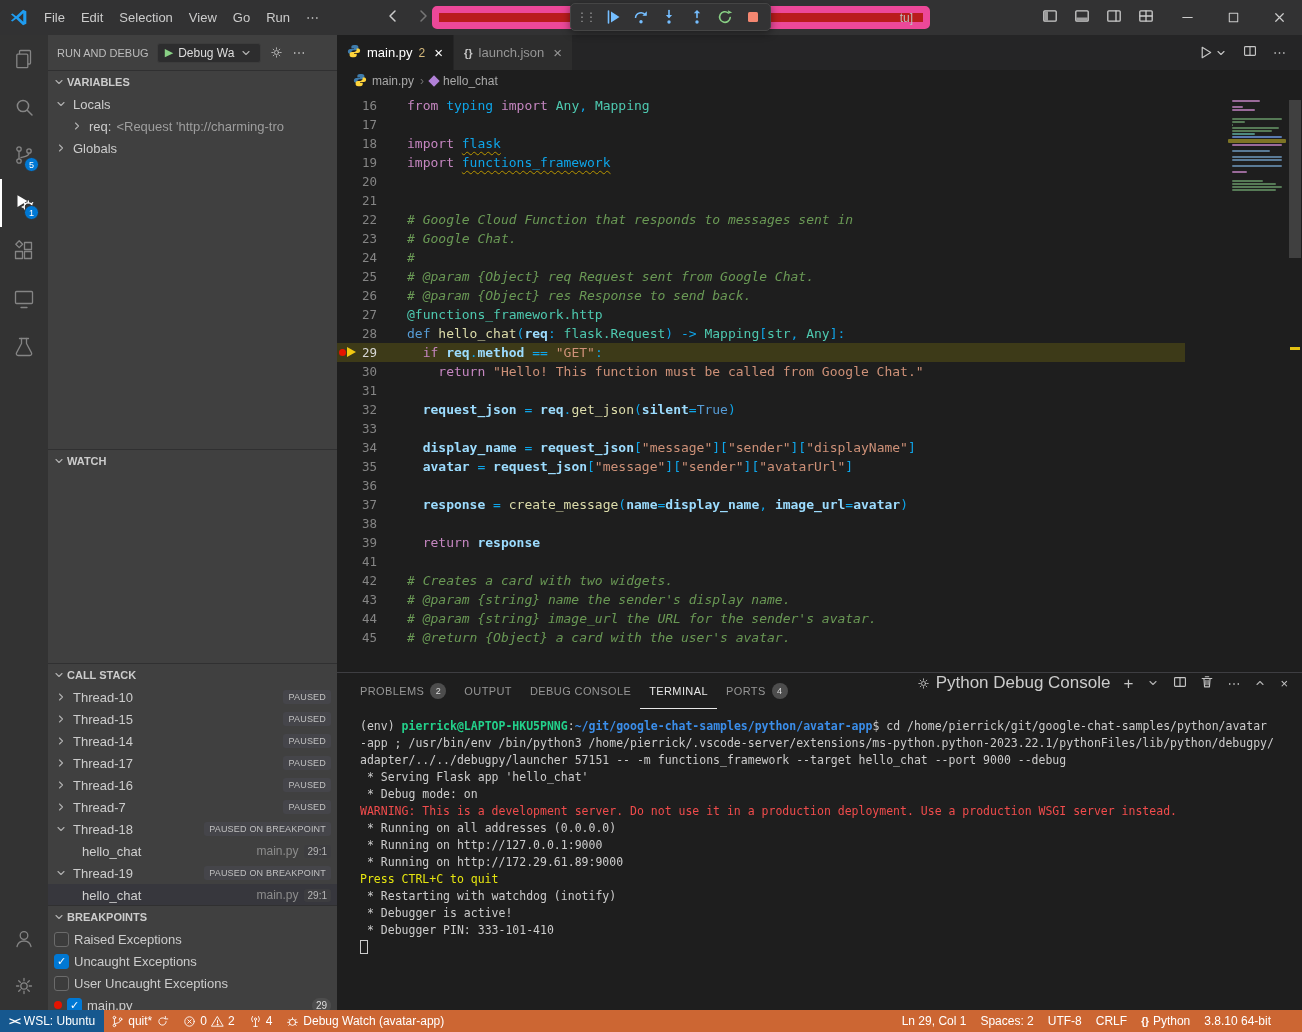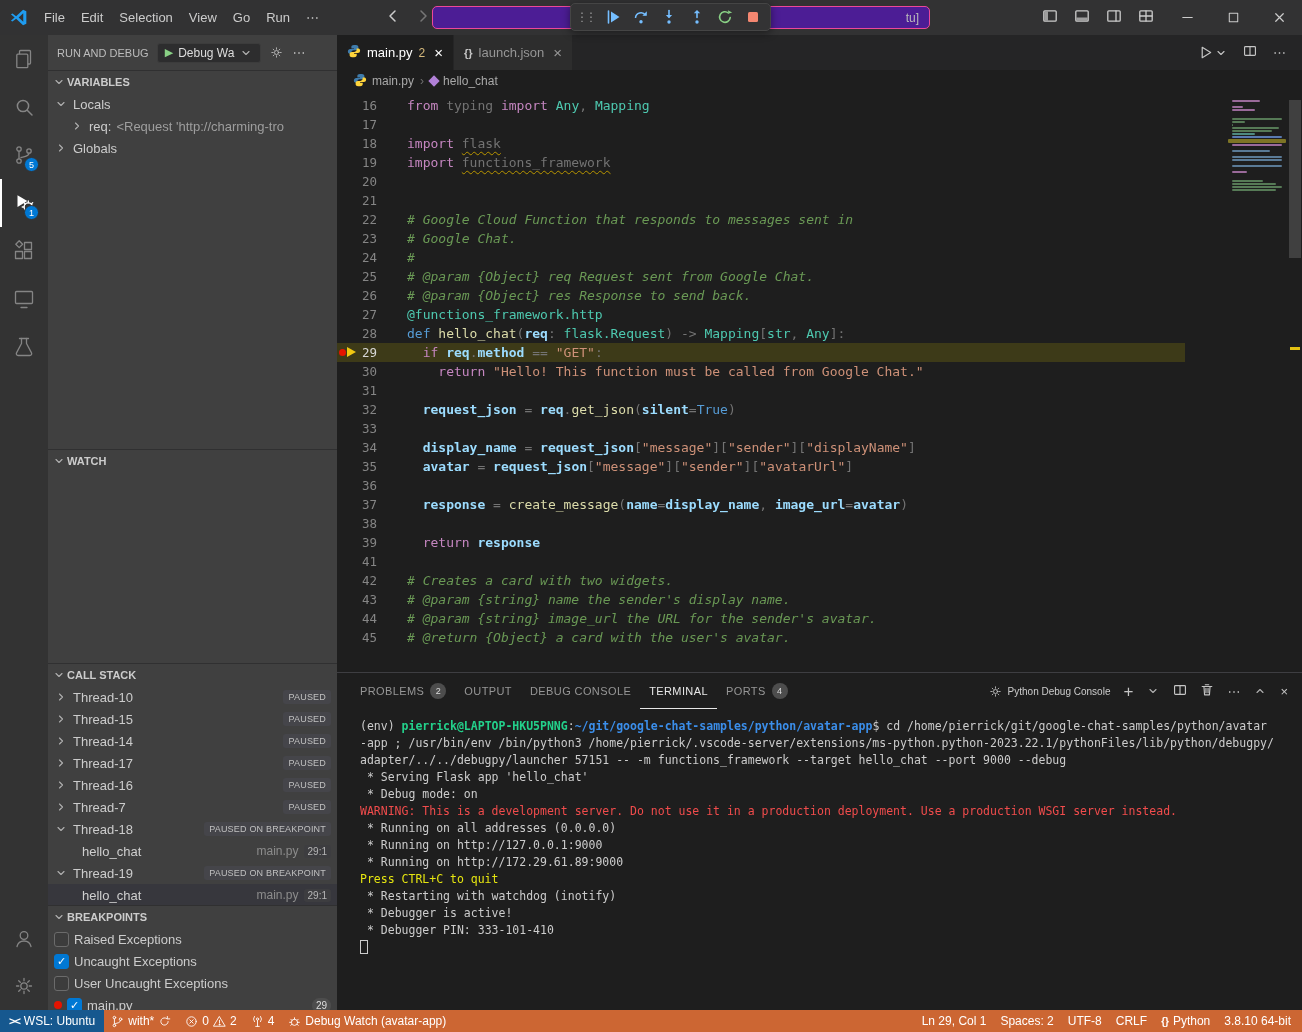--- a/index.html
+++ b/index.html
@@ -6,21 +6,21 @@
   *{box-sizing:border-box;}
   .window{width:1302px;height:1032px;display:flex;flex-direction:column;font-family:"Liberation Sans",sans-serif;font-size:13px;color:#cccccc;position:relative;overflow:hidden;background:#1e1e1e;}
 
   
   .titlebar{flex:0 0 35px;height:35px;background:#323233;display:flex;align-items:center;position:relative;user-select:none;}
   .logo{width:36px;display:flex;justify-content:center;align-items:center;}
   .menus{display:flex;}
   .menu-item{padding:4px 8px;border-radius:4px;color:#cccccc;font-size:13px;}
   .nav-arrows{display:flex;gap:14px;margin-left:58px;align-items:center;}
   .nav-fwd{color:#767676;}
-  .command-center{position:absolute;left:432px;top:6px;width:498px;height:23px;background:#4c1d95;border:1px solid #ec4899;border-radius:5px;display:flex;align-items:center;justify-content:flex-end;padding:0 10px;font-size:12px;color:#bbbbbb;text-align:center;}
+  .command-center{position:absolute;left:432px;top:6px;width:498px;height:23px;background:#b91c1c;border:7px solid #ec4899;border-radius:5px;display:flex;align-items:center;justify-content:flex-end;padding:0 10px;font-size:12px;color:#bbbbbb;text-align:center;}
   .debug-toolbar{position:absolute;left:570px;top:3px;height:28px;background:#333334;border:1px solid #454545;border-radius:5px;display:flex;align-items:center;padding:0 5px;gap:3px;box-shadow:0 2px 8px rgba(0,0,0,.45);}
   .dt-handle{color:#9a9a9a;font-size:12px;letter-spacing:-3px;margin-right:3px;cursor:grab;}
   .dt-btn{width:25px;height:23px;display:flex;align-items:center;justify-content:center;border-radius:4px;}
   .layout-controls{position:absolute;right:148px;top:0;height:35px;display:flex;align-items:center;gap:16px;color:#cccccc;}
   .window-controls{position:absolute;right:0;top:0;height:35px;display:flex;}
   .wc{width:46px;height:35px;display:flex;align-items:center;justify-content:center;color:#cccccc;}
 
   
   .main{flex:1;display:flex;min-height:0;}
 
@@ -77,50 +77,50 @@
   .code-area{flex:1;position:relative;overflow:hidden;}
   .code{position:absolute;left:0;top:0;right:117px;bottom:0;font-family:"DejaVu Sans Mono",monospace;font-size:13px;padding-top:4px;}
   .code-line{height:19px;display:flex;white-space:pre;position:relative;}
   .code-line.current{background:rgba(206,188,0,0.18);}
   .gutter{flex:0 0 56px;width:56px;text-align:right;color:#858585;padding-right:16px;font-size:12.5px;line-height:19px;position:relative;}
   .code-line.current .gutter{color:#d7d7d7;}
   .bp-dot2{position:absolute;left:2px;top:6px;width:7px;height:7px;border-radius:50%;background:#e51400;}
   .dbg-arrow{position:absolute;left:10px;top:4px;width:0;height:0;border-left:9px solid #f2c812;border-top:5.5px solid transparent;border-bottom:5.5px solid transparent;}
   .code-text{line-height:19px;margin-left:14px;}
   .tk-kw{color:#c586c0;}.tk-kw2{color:#569cd6;}.tk-fn{color:#dcdcaa;}.tk-str{color:#ce9178;}
-  .tk-com{color:#6a9955;font-style:italic;}.tk-var{color:#9cdcfe;font-weight:bold;}.tk-type{color:#4ec9b0;}.tk-pl{color:#737373;}
+  .tk-com{color:#6a9955;font-style:italic;}.tk-var{color:#9cdcfe;font-weight:bold;}.tk-type{color:#4ec9b0;}.tk-pl{color:#0ea5e9;}
   .tk-sq{text-decoration:underline;text-decoration-style:wavy;text-decoration-color:#b89500;text-decoration-thickness:1px;text-underline-offset:3px;}
   .minimap{position:absolute;top:0;right:16px;width:58px;padding-top:8px;}
   .mm-line{height:2px;margin:0 6px 1px 4px;border-radius:1px;}
   .mm-line.cur{height:4px;margin-left:0;margin-right:0;}
   .scrollbar-v{position:absolute;right:1px;top:8px;width:12px;height:158px;background:rgba(121,121,121,.38);}
   .ov-mark{position:absolute;right:2px;top:255px;width:10px;height:3px;background:#e2c012;}
 
   
   .panel{flex:0 0 338px;border-top:1px solid #3e3e42;display:flex;flex-direction:column;background:#1e1e1e;min-height:0;}
-  .panel-tabbar{flex:0 0 36px;display:flex;align-items:center;padding:0 14px;}
+  .panel-tabbar{flex:0 0 36px;display:flex;align-items:flex-start;padding:0 14px;}
   .ptab{padding:0 9px;height:36px;display:flex;align-items:center;gap:6px;font-size:11px;letter-spacing:.4px;color:#969696;border-bottom:1px solid transparent;}
   .ptab.active{color:#e7e7e7;border-bottom-color:#e7e7e7;}
   .ptab-badge{background:#4d4d4d;color:#dddddd;font-size:9px;min-width:16px;height:16px;border-radius:9px;display:flex;align-items:center;justify-content:center;padding:0 4px;}
   .panel-actions{margin-left:auto;display:flex;align-items:center;gap:13px;color:#c5c5c5;}
-  .pa-select{display:flex;align-items:center;gap:5px;font-size:10px;color:#cccccc;}
+  .pa-select{display:flex;align-items:center;gap:5px;font-size:17px;color:#cccccc;}
   .pa-plus{font-size:17px;line-height:1;}
   .terminal{flex:1;font-family:"DejaVu Sans Mono",monospace;font-size:11.5px;line-height:17px;padding:9px 8px 0 23px;color:#cccccc;overflow:hidden;}
   .t-line{min-height:17px;white-space:pre-wrap;word-break:break-all;}
   .t-pl{color:#cccccc;}
   .t-green{color:#23d18b;font-weight:bold;}
   .t-blue{color:#3b8eea;font-weight:bold;}
   .t-red{color:#f14c4c;}
   .t-yellow{color:#e5e510;}
   .cursor{display:inline-block;width:8px;height:14px;border:1px solid #cccccc;vertical-align:text-bottom;}
 
   
   .statusbar{flex:0 0 22px;height:22px;background:#cc6633;display:flex;align-items:center;color:#ffffff;font-size:12px;overflow:hidden;}
   .sb-left{display:flex;align-items:center;height:22px;}
-  .sb-right{margin-left:auto;display:flex;align-items:center;height:18px;padding-right:4px;}
+  .sb-right{margin-left:auto;display:flex;align-items:center;height:18px;padding-right:24px;}
   .sb-item{display:flex;align-items:center;gap:4px;padding:0 7px;height:22px;white-space:nowrap;}
   .sb-item.remote{background:#16588f;padding:0 9px;}
   .remote-glyph{font-weight:bold;font-size:11px;letter-spacing:-1px;}
   .sb-ico{display:flex;align-items:center;}
 </style>
 </head>
 <body>
 
 <div class="window">
 
@@ -689,21 +689,21 @@
         </div>
         <div class="sb-item">
           <span class="sb-ico">
             <svg width="13" height="13" viewBox="0 0 16 16" fill="none" stroke="currentColor" stroke-width="1.1" stroke-linecap="round" stroke-linejoin="round">
               <circle cx="4.2" cy="3.2" r="1.6"></circle>
               <circle cx="4.2" cy="12.8" r="1.6"></circle>
               <circle cx="11.8" cy="5.2" r="1.6"></circle>
               <path d="M4.2 4.8v6.4M11.8 6.8c0 2.6-4 3.1-6.2 3.7"></path>
             </svg>
           </span>
-          <span>with*</span>
+          <span>quit*</span>
           <span class="sb-ico">
             <svg width="13" height="13" viewBox="0 0 16 16" fill="none" stroke="currentColor" stroke-width="1.1" stroke-linecap="round" stroke-linejoin="round">
               <path d="M12.5 8a4.5 4.5 0 1 1-1.4-3.3M11.5 1.8v3h3"></path>
             </svg>
           </span>
         </div>
         <div class="sb-item">
           <span class="sb-ico">
             <svg width="13" height="13" viewBox="0 0 16 16" fill="none" stroke="currentColor" stroke-width="1.1" stroke-linecap="round" stroke-linejoin="round">
               <circle cx="8" cy="8" r="5.8"></circle>

